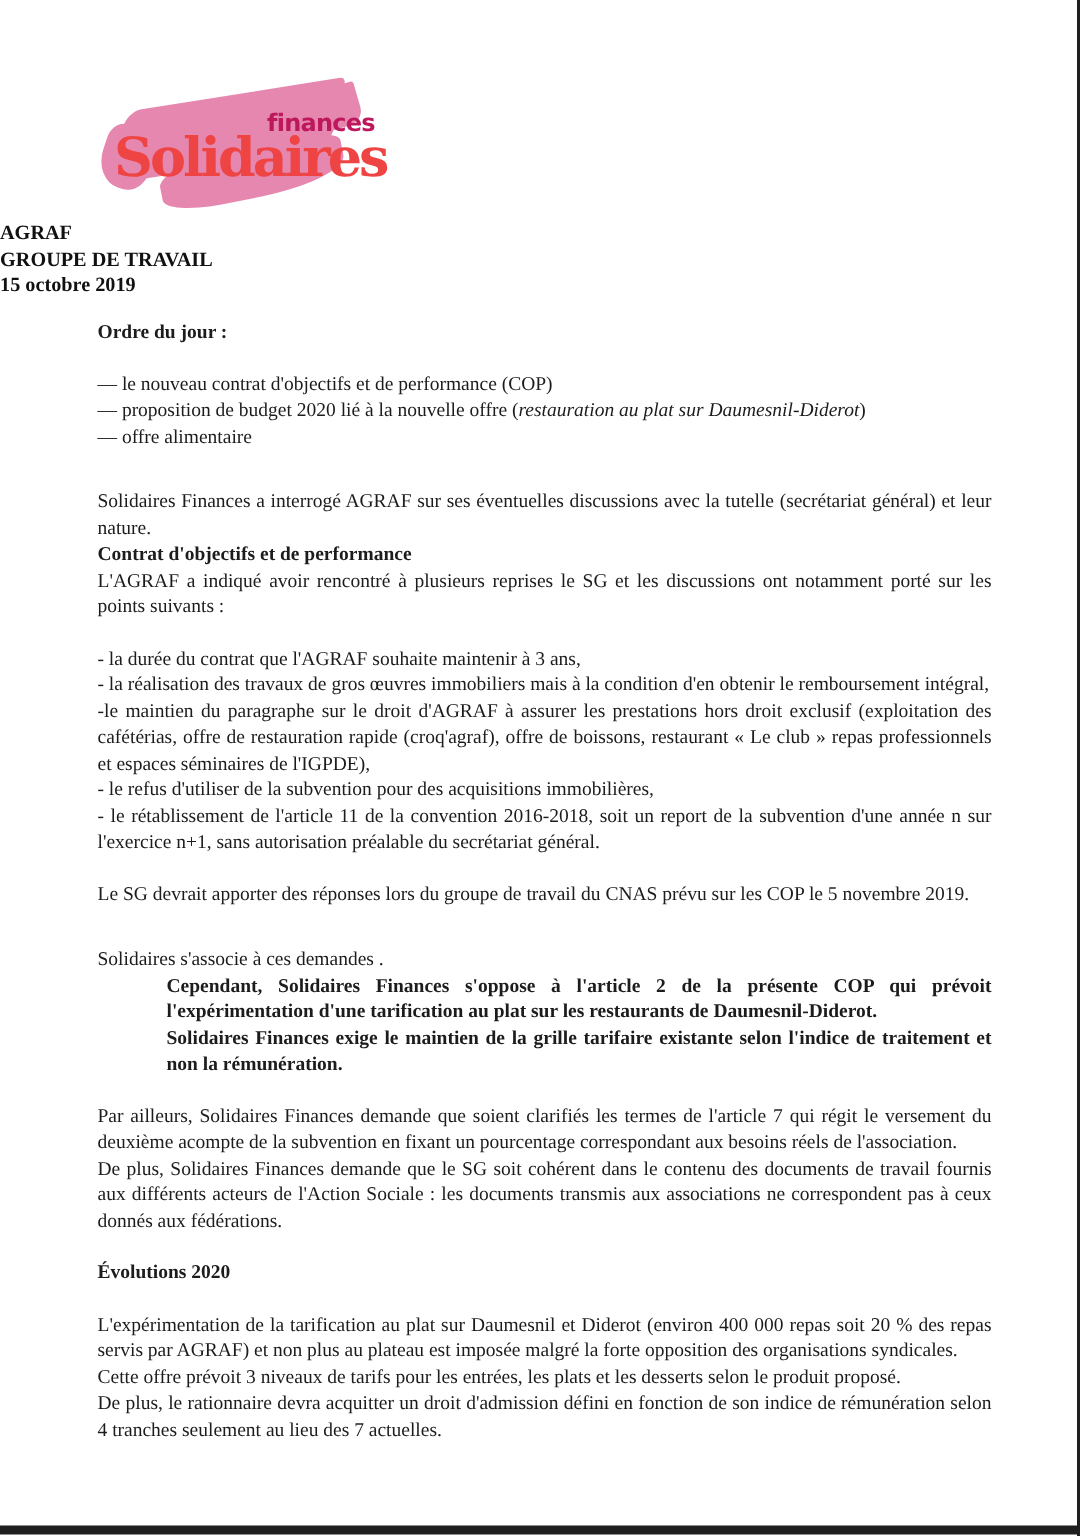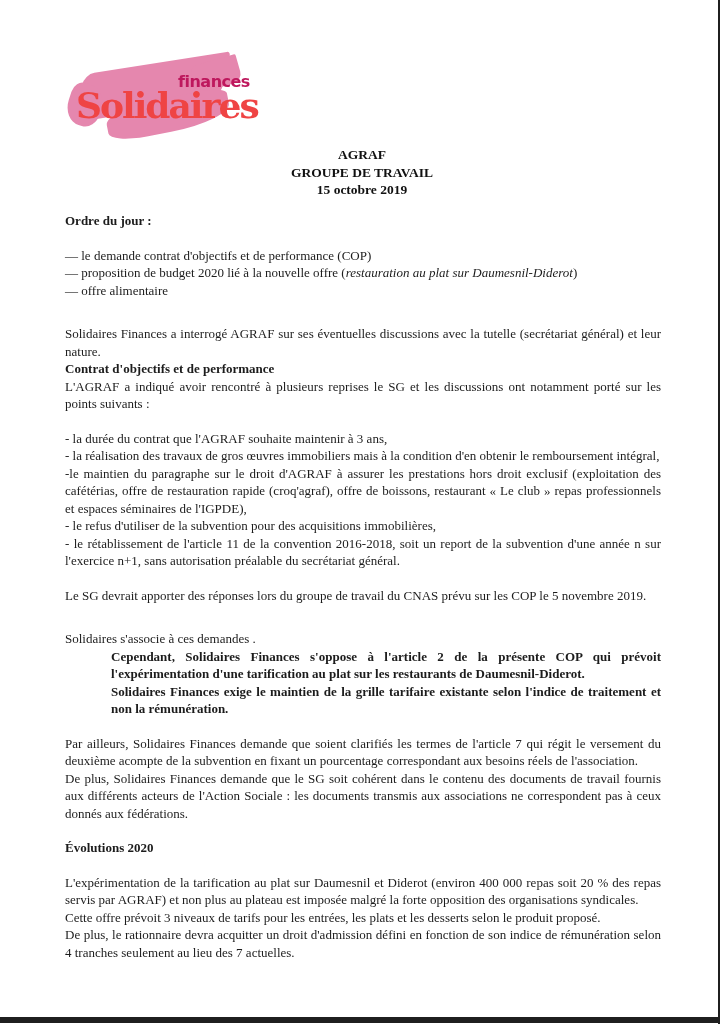--- a/index.html
+++ b/index.html
@@ -86,21 +86,21 @@
     color: #ef4444;
     white-space: nowrap;
   }
 
   
   .title-block {
     position: absolute;
     top: 146px;
     left: 0;
     width: 724px;
-    text-align: center;
+    text-align: left;
     font-weight: 700;
     font-size: 13.5px;
     line-height: 17.5px;
     color: #111;
   }
 
   
   .doc {
     position: absolute;
     top: 212px;
@@ -150,21 +150,21 @@
   <div>GROUPE DE TRAVAIL</div>
   <div>15 octobre 2019</div>
 </div>
 
 <div class="doc">
 
   <div class="para heading"><span class="u">Ordre du jour</span><span> :</span></div>
 
   <div class="gap"></div>
 
-  <div class="para">— le demande  contrat d'objectifs et de performance (COP)</div>
+  <div class="para">— le nouveau  contrat d'objectifs et de performance (COP)</div>
   <div class="para"><span>— proposition de budget 2020 lié à la nouvelle offre (</span><span class="it">restauration au plat sur Daumesnil-Diderot</span><span>)</span></div>
   <div class="para">— offre alimentaire</div>
 
   <div class="gap"></div>
   <div class="gap-sm"></div>
 
   <div class="para">Solidaires Finances a interrogé AGRAF sur ses éventuelles discussions avec la tutelle (secrétariat général) et leur nature.</div>
   <div class="para heading"><span class="u">Contrat d'objectifs et de performance</span></div>
   <div class="para">L'AGRAF a indiqué avoir rencontré à plusieurs reprises le SG et les discussions ont notamment porté sur les points suivants :</div>
 

